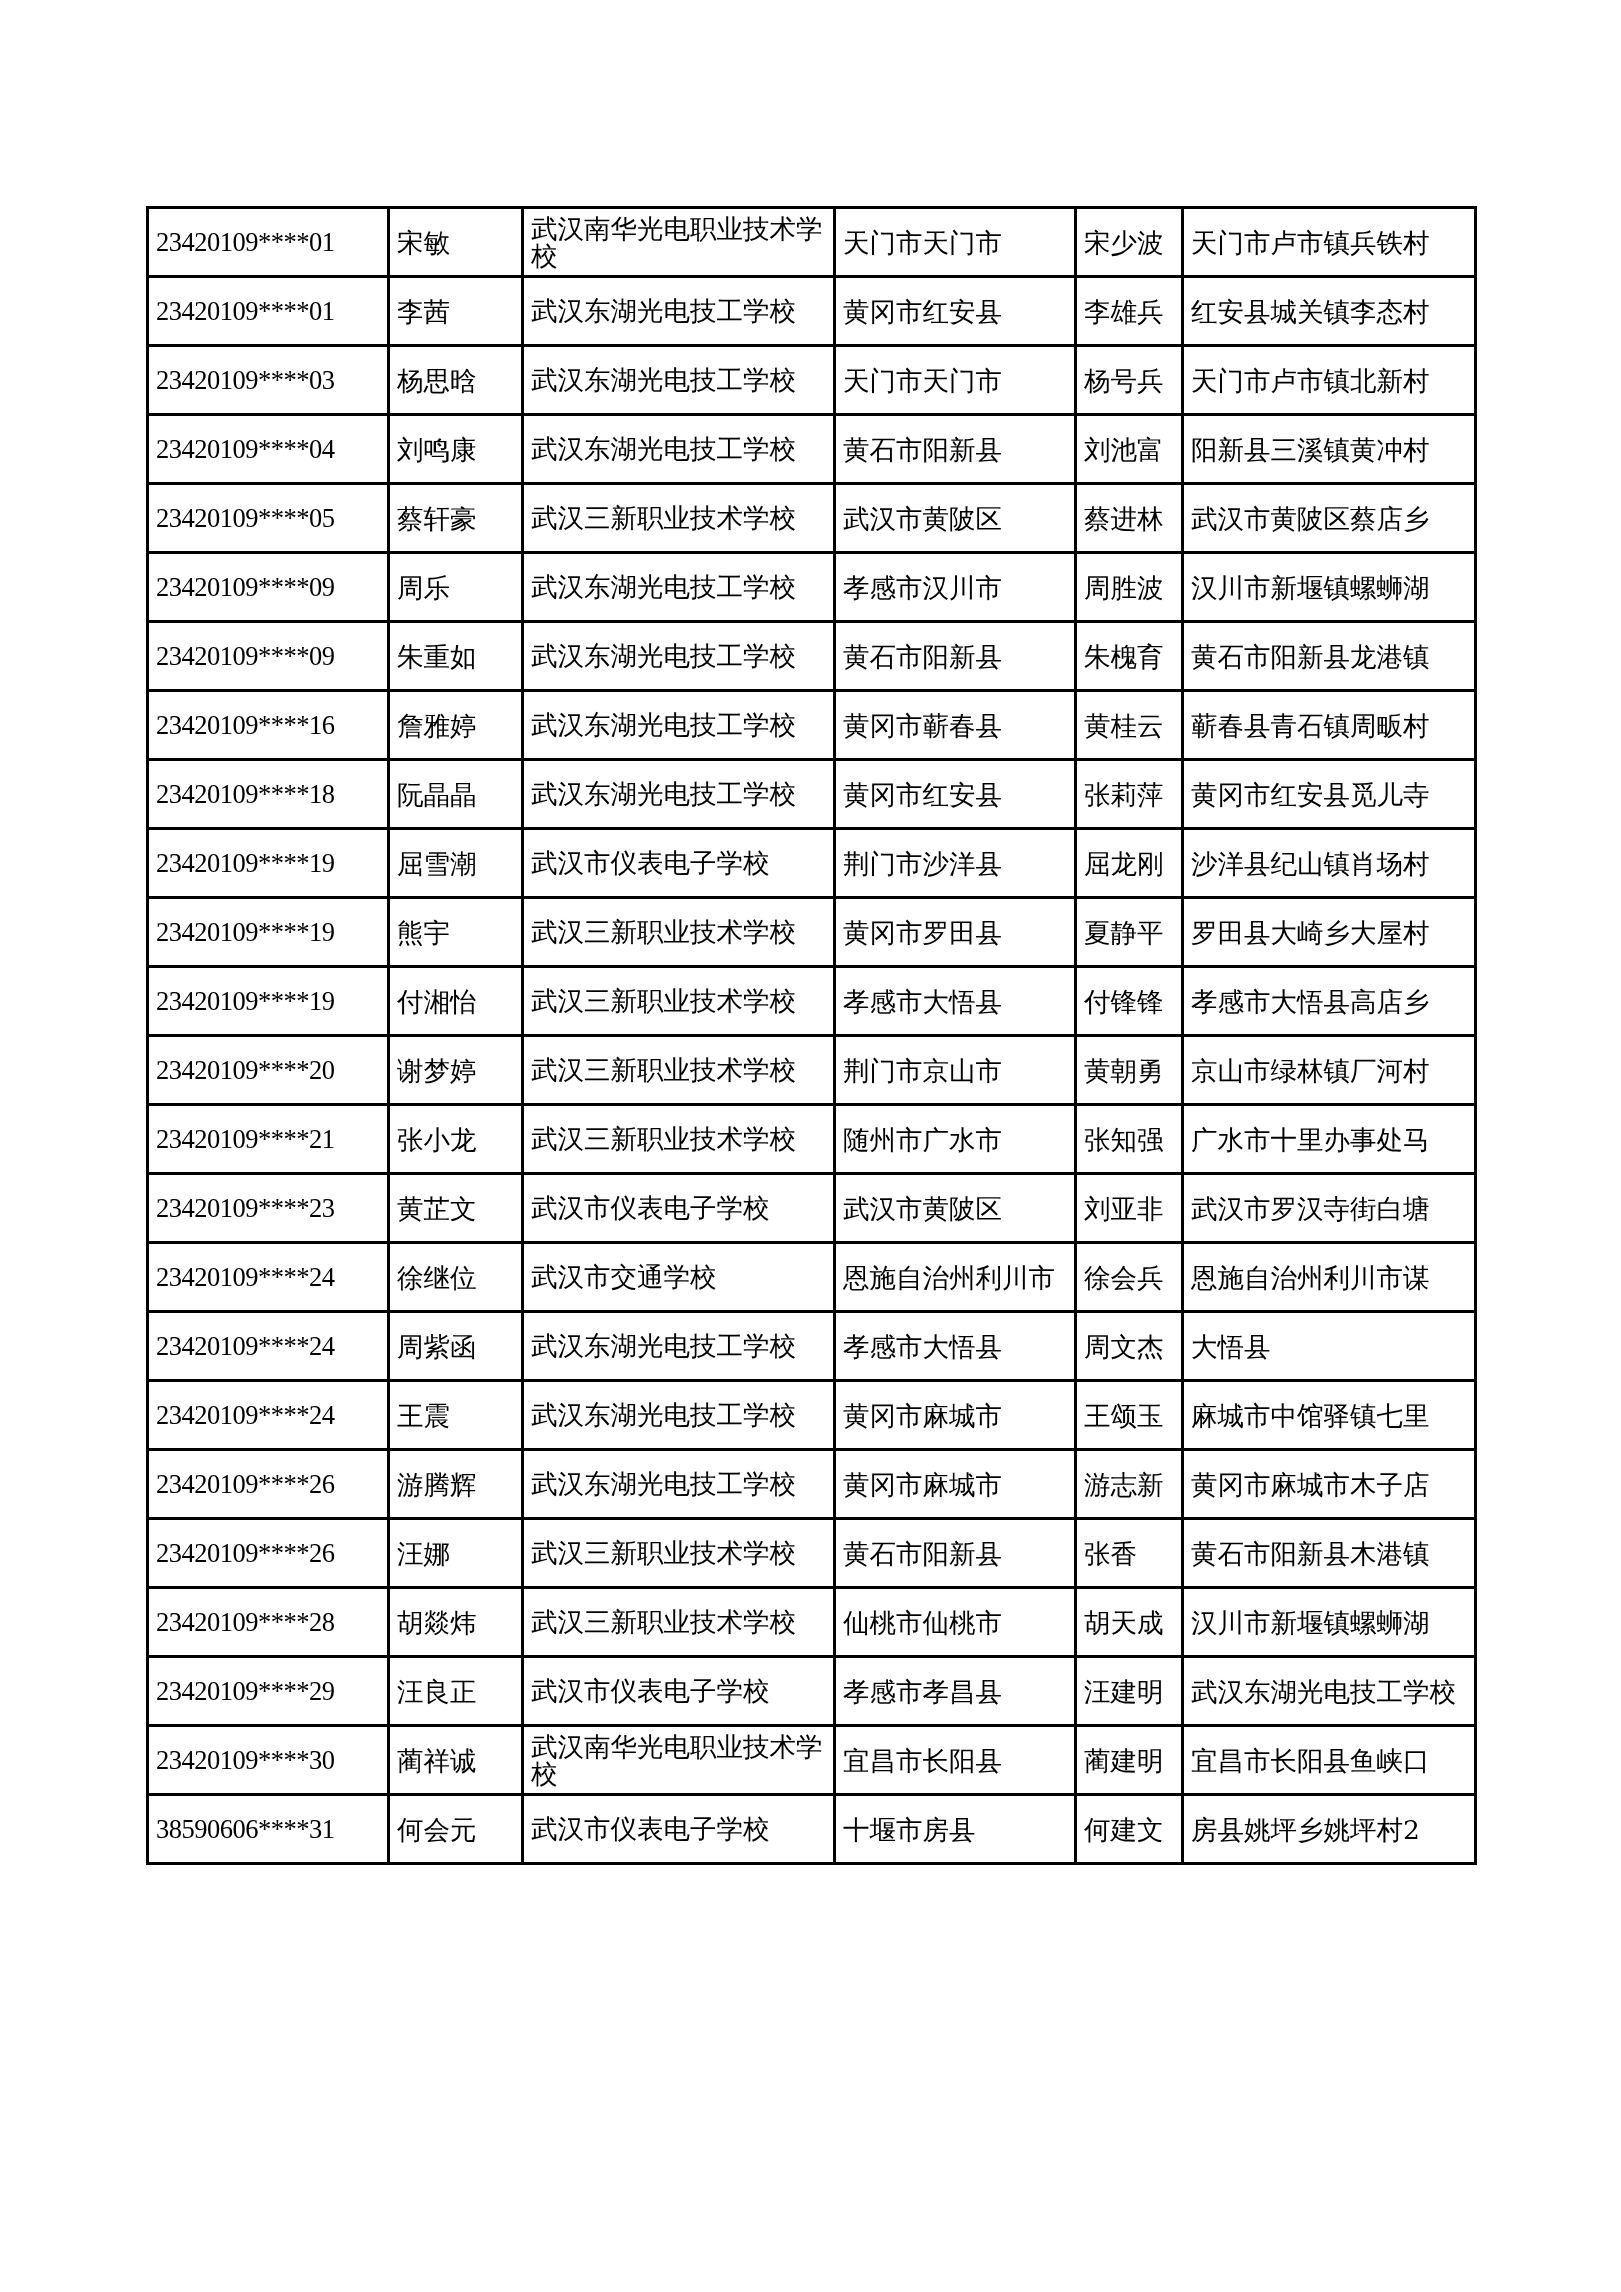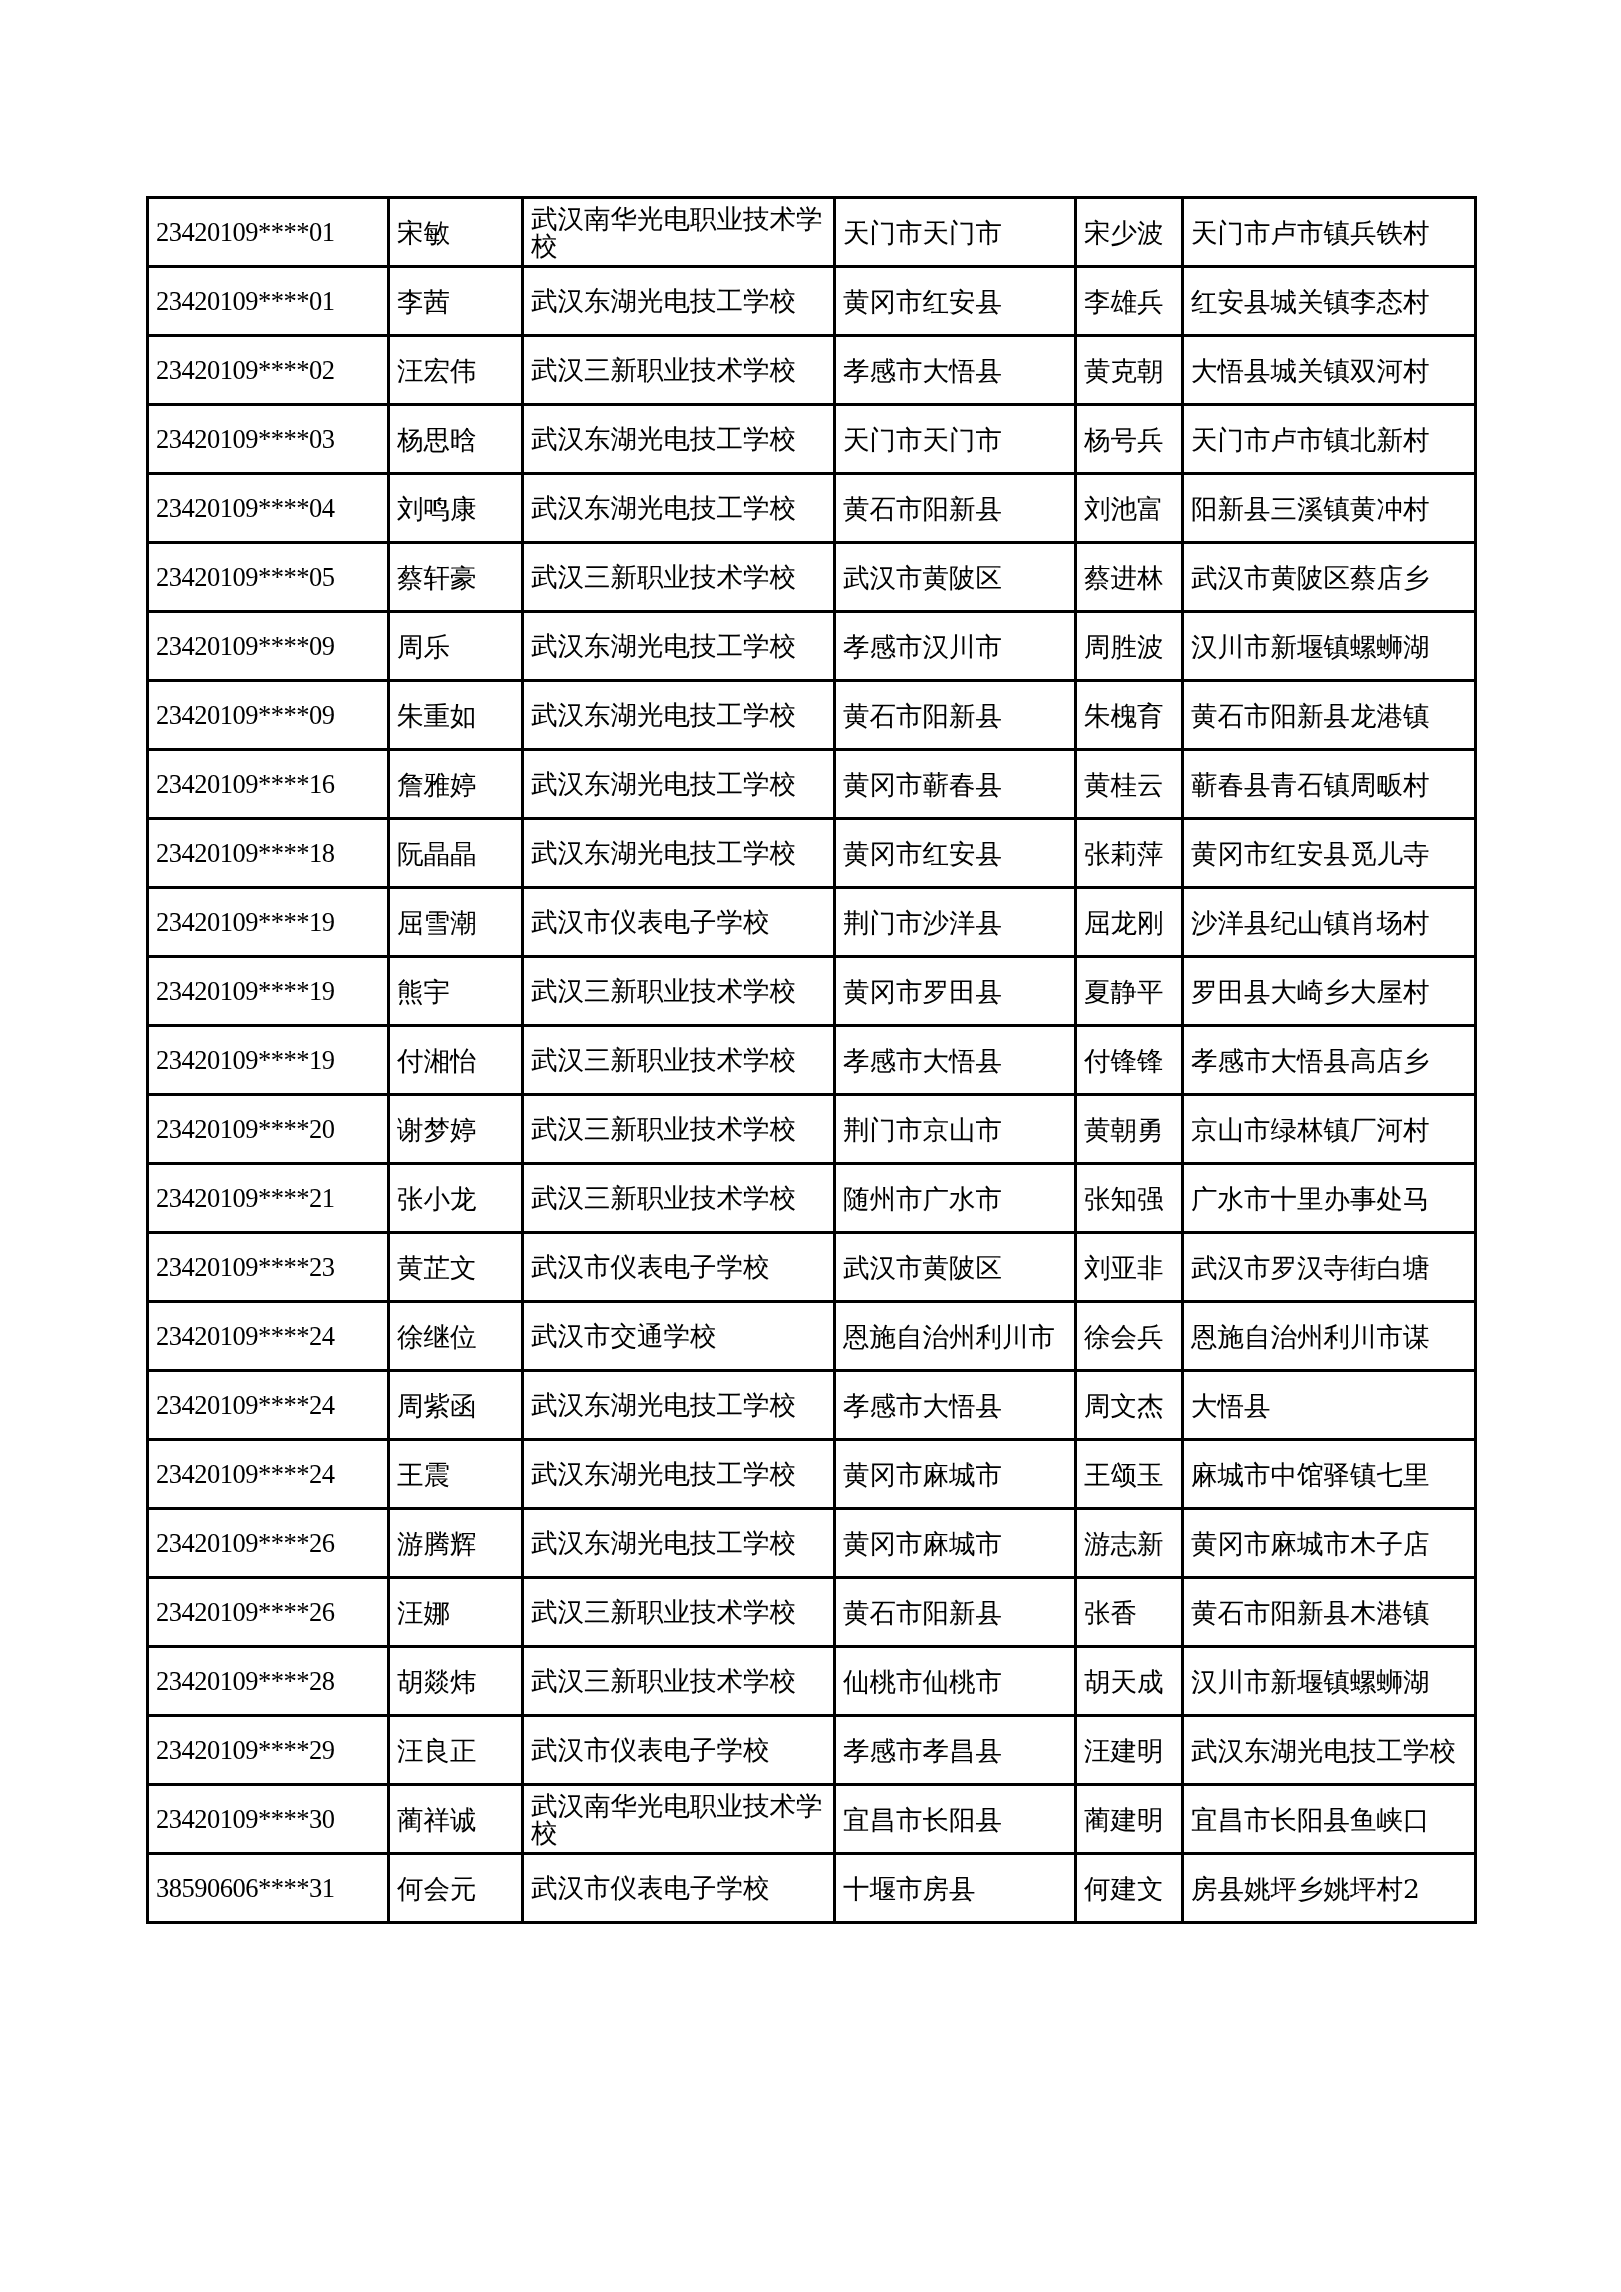--- a/index.html
+++ b/index.html
@@ -1,18 +1,18 @@
 <!DOCTYPE html>
 <html><head>
 <meta charset="utf-8">
 <style>
   html, body { margin: 0; padding: 0; background: #ffffff; }
   body { width: 1621px; height: 2293px; position: relative; overflow: hidden;
          font-family: "DejaVu Serif", "Liberation Serif", serif; color: #000; }
-  .page { position: absolute; left: 0; top: 2px; width: 1621px; height: 2147px; background: #fff; }
+  .page { position: absolute; left: 0; top: 12px; width: 1621px; height: 2147px; background: #fff; }
   table.roster {
     position: absolute; left: 146px; top: 194px;
     border-collapse: collapse; table-layout: fixed;
     width: 1328px;
     border: 3.9px solid #000;
   }
   table.roster td {
     border: 3.9px solid #000;
     height: 66px;
     padding: 0 0 0 6.9px;
@@ -56,28 +56,20 @@
         </tr>
       <tr>
           <td class="c-id">23420109****01</td>
           <td>李茜</td>
           <td class="wrap">武汉东湖光电技工学校</td>
           <td>黄冈市红安县</td>
           <td>李雄兵</td>
           <td>红安县城关镇李态村</td>
         </tr>
       <tr>
-          <td class="c-id">23420109****02</td>
-          <td>汪宏伟</td>
-          <td class="wrap">武汉三新职业技术学校</td>
-          <td>孝感市大悟县</td>
-          <td>黄克朝</td>
-          <td>大悟县城关镇双河村</td>
-        </tr>
-      <tr>
           <td class="c-id">23420109****03</td>
           <td>杨思晗</td>
           <td class="wrap">武汉东湖光电技工学校</td>
           <td>天门市天门市</td>
           <td>杨号兵</td>
           <td>天门市卢市镇北新村</td>
         </tr>
       <tr>
           <td class="c-id">23420109****04</td>
           <td>刘鸣康</td>

